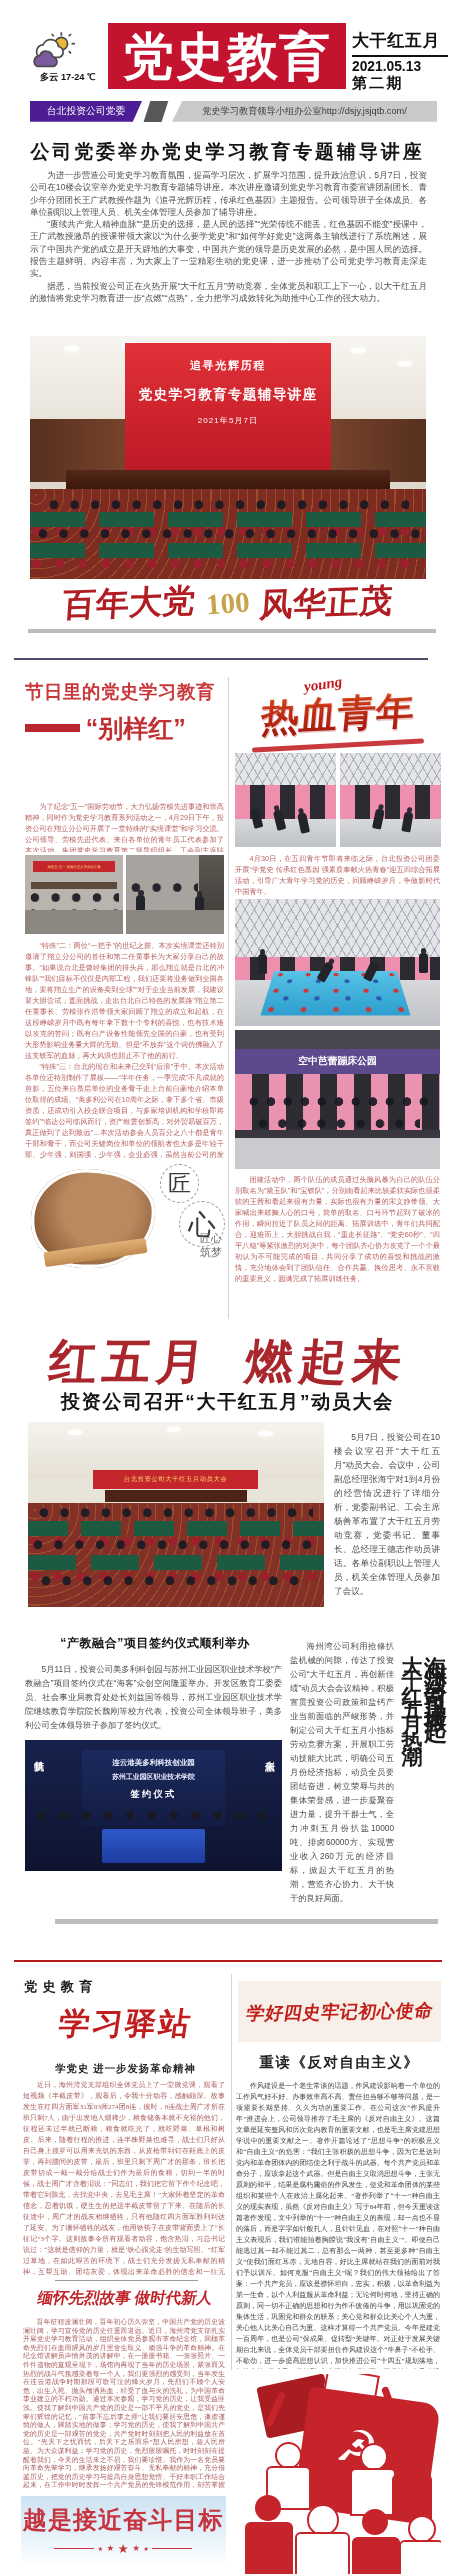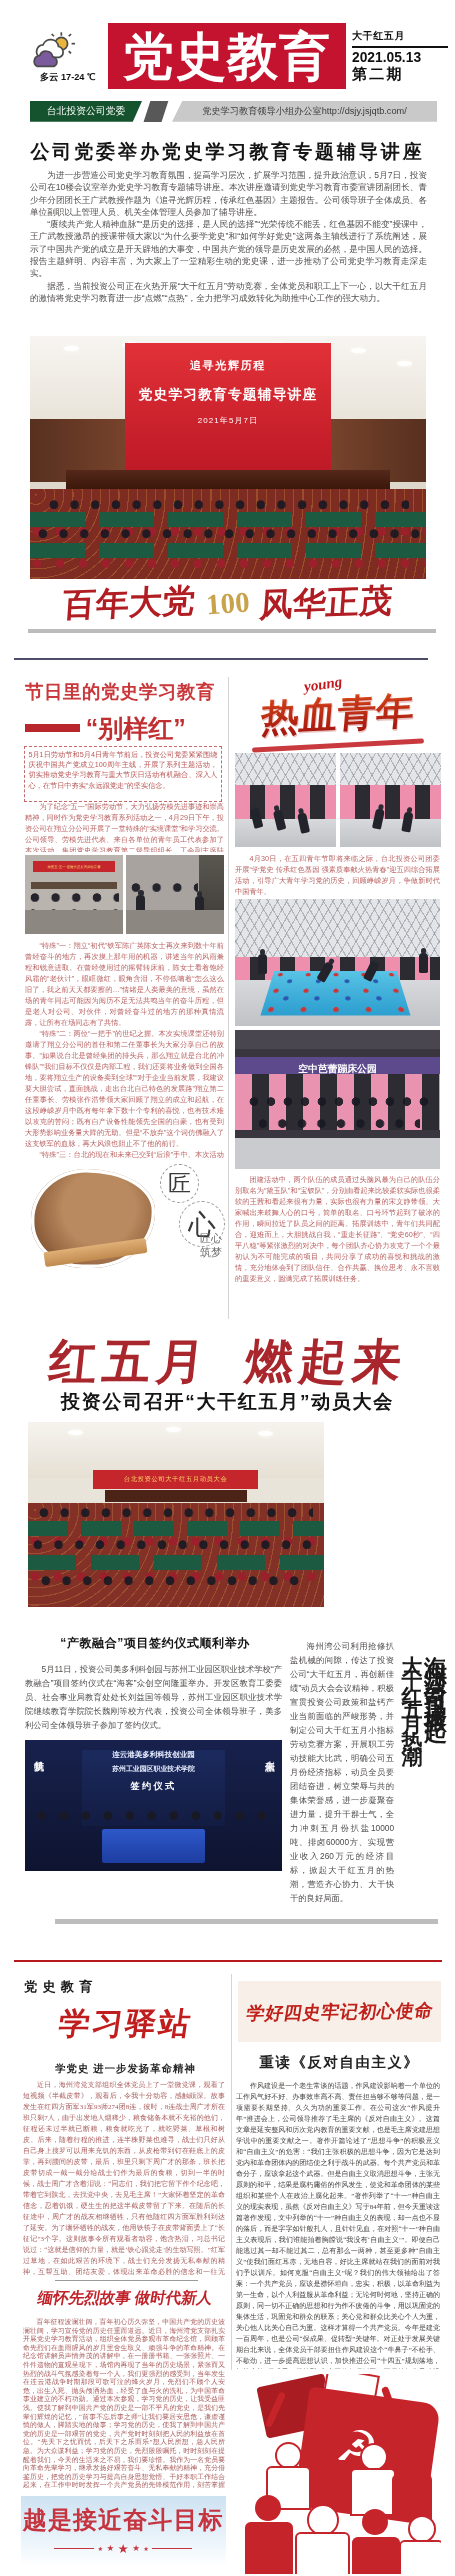--- a/index.html
+++ b/index.html
@@ -9,25 +9,25 @@
   .ovh{overflow:hidden;}
   .just{text-align:justify;}
 
   
   .weather-wrap{left:27.6px;top:30px;width:75px;}
   .weather-txt{left:40px;top:71px;width:86px;font-size:9.2px;font-weight:bold;color:#111;}
   .masthead{left:108px;top:23px;width:238px;height:66px;background:#c3132f;color:#fff;
             display:flex;align-items:center;justify-content:center;font-size:51px;font-weight:900;
             letter-spacing:1.1px;line-height:1;}
   .issue-block{left:352px;top:29px;width:96px;color:#111;}
-  .issue-theme{font-size:10px;font-weight:900;letter-spacing:0.6px;}
+  .issue-theme{font-size:17px;font-weight:900;letter-spacing:0.6px;}
   .issue-rule{height:1.7px;background:#111;margin:2.9px 0 2.3px 0;}
   .issue-date{font-size:13.8px;font-weight:900;}
   .issue-no{font-size:15px;font-weight:900;letter-spacing:2.3px;}
-  .tag-red{left:30px;top:101px;width:112px;height:20.7px;background:#14532d;color:#fff;
+  .tag-red{left:30px;top:101px;width:112px;height:20.7px;background:#4c1d95;color:#fff;
            display:flex;align-items:center;justify-content:center;font-size:9.8px;
            clip-path:polygon(0 0,100% 0,calc(100% - 9.2px) 100%,0 100%);}
   .tag-dark{left:147px;top:101px;width:18.4px;height:20.7px;background:#585858;transform:skewX(-18deg);}
   .office-banner{left:172px;top:101px;width:265px;height:20.7px;background:#c9c9c9;color:#3b3b3b;
            display:flex;align-items:center;justify-content:center;font-size:9.2px;
            clip-path:polygon(10.3px 0,100% 0,100% 100%,0 100%);}
 
   
   .headline1{left:17px;top:139px;width:421px;font-size:19px;font-weight:900;color:#151515;
              letter-spacing:2.9px;text-align:center;}
@@ -126,21 +126,21 @@
   .youth-p1{left:235px;top:853px;width:205px;height:44px;}
   .bluemat{left:235px;top:899px;width:205px;height:127px;background:#cfd2d6;}
   .bm-mat{left:16%;bottom:6%;width:66%;height:44%;background:linear-gradient(#59c4e6,#2d9fd0);
       transform:perspective(172px) rotateX(38deg);}
   .bm-dots{position:absolute;inset:0;background-image:
       radial-gradient(circle at 8px 5.7px,#d03535 2.3px,transparent 2.9px),
       radial-gradient(circle at 19.5px 15px,#2a57b0 2.3px,transparent 2.9px);
       background-size:30px 22px;}
   .grouppic{left:235px;top:1030px;width:205px;height:139px;background:#3a3640;}
   .gp-banner{left:0;top:14%;width:100%;height:18%;background:#5d4a8c;color:#fff;
-      display:flex;align-items:center;justify-content:space-around;font-size:9.8px;font-weight:bold;margin-top:8px;}
+      display:flex;align-items:center;justify-content:space-around;font-size:9.8px;font-weight:bold;}
   .gp-grid{left:0;top:32%;width:100%;height:40%;background:
       repeating-linear-gradient(90deg,#e993b1 0 17px,#2c2c32 17px 34px);}
   .gp-crowd{left:6%;top:48%;width:88%;height:30%;}
   .gp-floor{left:0;bottom:0;width:100%;height:22%;background:#c9cbcf;}
   .youth-p2{left:235px;top:1174px;width:205px;height:147px;}
 
   
   .redmay{left:23px;top:1327px;width:410px;height:69px;display:flex;align-items:center;
       justify-content:center;font-size:48px;font-weight:900;color:#a8262c;
       font-family:"Liberation Serif",serif;transform:skewX(-6deg);letter-spacing:5.7px;white-space:pre;}
@@ -162,21 +162,21 @@
 
   
   .headline4{left:27.6px;top:1635px;width:255px;font-size:12px;font-weight:900;color:#161616;
       text-align:center;letter-spacing:0.6px;}
   .sign-body{left:25px;top:1662px;width:257px;height:73px;font-size:8.3px;line-height:14px;
       color:#4f4c4b;}
   .sign-body p{margin:0;text-indent:2em;}
   .photo4{left:25px;top:1740px;width:257px;height:131px;background:linear-gradient(#17214c,#0e1430);}
   .p4-screen{left:22%;top:8%;width:56%;height:58%;background:linear-gradient(#1b2a5e,#131c42);
       color:#fff;text-align:center;}
-  .p4s-l1{margin-top:0;font-size:7.5px;font-weight:bold;color:#e8edff;}
+  .p4s-l1{margin-top:8px;font-size:7.5px;font-weight:bold;color:#e8edff;}
   .p4s-l2{margin-top:3.4px;font-size:6.9px;font-weight:bold;color:#e8edff;}
   .p4s-l3{margin-top:5.7px;font-size:9.2px;font-weight:bold;letter-spacing:2.3px;color:#fff;}
   .p4-side{position:absolute;top:10%;width:15px;font-size:10.3px;color:rgba(255,255,255,.85);
       writing-mode:vertical-rl;text-orientation:upright;font-family:"Liberation Serif",serif;}
   .p4-table{left:30%;bottom:6%;width:40%;height:26%;background:linear-gradient(#2e58c9,#1d3da0);
       border-radius:2.3px;}
   .p4-crowdrow{left:4%;bottom:30%;width:92%;height:16%;}
   .hzw-body{left:290px;top:1639px;width:104px;height:304px;font-size:8.3px;line-height:14px;
       color:#4e4b4a;}
   .hzw-body p{margin:0;text-indent:2em;}
@@ -308,42 +308,40 @@
 
   <div class="abs graybar1"></div>
   <div class="abs navyline"></div>
   <div class="abs coldiv1"></div>
 
   <div class="abs fest-title">节日里的党史学习教育</div>
   <div class="abs fest-subrow">
     <div class="fest-dash"></div>
     <div class="fest-sub">“别样红”</div>
   </div>
-  <div class="abs fest-lead just ovh">5月1日劳动节和5月4日青年节前后，投资公司党委紧紧围绕庆祝中国共产党成立100周年主线，开展了系列主题活动，切实推动党史学习教育与重大节庆日活动有机融合、深入人心，在节日中夯实“永远跟党走”的坚实信念。</div>
   <div class="abs redtext fest-p1 just ovh">
     <p>为了纪念“五一”国际劳动节，大力弘扬劳模先进事迹和崇高精神，同时作为党史学习教育系列活动之一，4月29日下午，投资公司在翔立分公司开展了一堂特殊的“实境课堂”和学习交流。公司领导、劳模先进代表、来自各单位的青年员工代表参加了本次活动，集团党史学习教育第二督导组组长、工会副主席陆向东携组员列席指导。</p>
   </div>
 
   <div class="abs fest-pic1 ovh">
     <div class="abs fp-banner">师恩五·五一·迎难先进友谊劳动竞赛</div>
     <div class="abs fp-table"></div>
     <div class="abs headsrow" style="left:3.4px;top:38px;width:91px;height:11.5px;"></div>
     <div class="abs headsrow" style="left:1.1px;top:54px;width:95px;height:12.6px;"></div>
     <div class="abs fp-floor"></div>
   </div>
   <div class="abs fest-pic2 ovh">
     <div class="abs fp-machine"></div>
     <div class="abs headsrow" style="left:3.4px;top:27.6px;width:69px;height:12.6px;"></div>
     <div class="abs fig" style="left:10.3px;top:40px;"></div>
     <div class="abs fig" style="left:69px;top:41px;"></div>
     <div class="abs fp-floor"></div>
   </div>
 
   <div class="abs redtext fest-pbig just ovh">
-    <p>“特殊”一：翔立“初代”铁军陈广英陈女士再次来到数十年前曾经奋斗的地方，再次摸上那年用的机器，讲述当年的风雨兼程和锐意进取。在曾经使用过的摇臂转床前，陈女士看着饱经风霜的“老伙计”，眼眶微红，眼角含泪，不停低喃着“怎么这么旧了，我之前天天都要擦的…”情绪是人类最美的意境，虽然在场的青年同志可能因为阅历不足无法共鸣当年的奋斗历程，但是老人对公司、对伙伴，对曾经奋斗过的地方的那种真情流露，让所有在场同志有了共情。</p>
     <p>“特殊”二：两位“一把手”的世纪之握。本次实境课堂还特别邀请了翔立分公司的首任和第二任董事长为大家分享自己的故事。“如果说台北是曾经集团的排头兵，那么翔立就是台北的冲锋队”“我们目标不仅仅是内部工程，我们还要将业务做到全国各地，要将翔立生产的设备卖到全球”“对于企业当前发展，我建议要大胆尝试，直面挑战，走出台北自己特色的发展路”翔立第二任董事长、劳模张作浩带领大家回顾了翔立的成立和起航，在这段峥嵘岁月中既有每年拿下数十个专利的喜悦，也有技术难以攻克的苦闷；既有自产设备性能领先全国的自豪，也有受到大形势影响业务量大降的无助。但是“不放弃”这个词仿佛融入了这支铁军的血脉，再大风浪也阻止不了他的前行。</p>
     <p>“特殊”三：台北的现在和未来已交到“后浪”手中。本次活动各单位还特别制作了展板——“半年任务，一季完成”不凡成就的剪影，五位来自基层单位的业务骨干走上台前自豪地介绍本单位取得的成绩。“美多利公司在10周年之际，拿下多个省、市级资质，还成功引入校企联合项目，与多家培训机构和学校即将签约”“临达公司临风而行，资产租赁创新高，对外贸易破百万，真正做到了达到致远”…本次活动参会人员百分之八十都是青年干部和骨干，而公司关键岗位和单位的领航者也大多是年轻干部。少年强，则国强，少年强，企业必强，虽然当前公司的发展有忐忑、有迷茫，但是只要有这群“与天不老与国无疆”的少年郎，那就一定会一直走在大路上。</p>
   </div>
 
   <div class="abs craft">
     <div class="abs craft-blob">
       <div class="abs craft-wood"></div>
     </div>
     <div class="abs craft-c1">匠</div>
     <div class="abs craft-c2">心</div>
@@ -413,20 +411,23 @@
     <div class="abs p3-banner">台北投资公司大干红五月动员大会</div>
     <div class="abs p3-head"></div>
     <div class="abs p3-floor"></div>
     <div class="abs headsrow" style="left:9.2px;top:86px;width:276px;height:12.6px;"></div>
     <div class="abs gtrow" style="top:99px;background-image:repeating-linear-gradient(90deg,#1c5a42 0 40px,rgba(0,0,0,0) 40px 53px);"></div>
     <div class="abs chairrow" style="top:115px;"></div>
     <div class="abs headsrow" style="left:3.4px;top:118px;width:287px;height:13.8px;"></div>
     <div class="abs gtrow" style="top:133px;background-image:repeating-linear-gradient(90deg,#1c5a42 0 48px,rgba(0,0,0,0) 48px 63px);"></div>
     <div class="abs chairrow" style="top:150px;"></div>
     <div class="abs headsrow" style="left:11.5px;top:154px;width:270px;height:15px;"></div>
+  </div>
+  <div class="abs mob-text just ovh">
+    <p>5月7日，投资公司在10楼会议室召开“大干红五月”动员大会。会议中，公司副总经理张海宁对1到4月份的经营情况进行了详细分析，党委副书记、工会主席杨善革布置了大干红五月劳动竞赛，党委书记、董事长、总经理王德志作动员讲话。各单位副职以上管理人员，机关全体管理人员参加了会议。</p>
   </div>
 
   <div class="abs headline4">“产教融合”项目签约仪式顺利举办</div>
   <div class="abs sign-body just ovh">
     <p>5月11日，投资公司美多利科创园与苏州工业园区职业技术学校“产教融合”项目签约仪式在“海客”众创空间隆重举办。开发区教育工委委员、社会事业局教育处处长刘益国等领导，苏州工业园区职业技术学院继续教育学院院长魏刚等校方代表，投资公司全体领导班子，美多利公司全体领导班子参加了签约仪式。</p>
   </div>
   <div class="abs photo4 ovh">
     <div class="abs p4-side" style="left:5.7px;">筑梦扬帆</div>
     <div class="abs p4-side" style="right:5.7px;">赢创未来</div>
     <div class="abs p4-screen">

